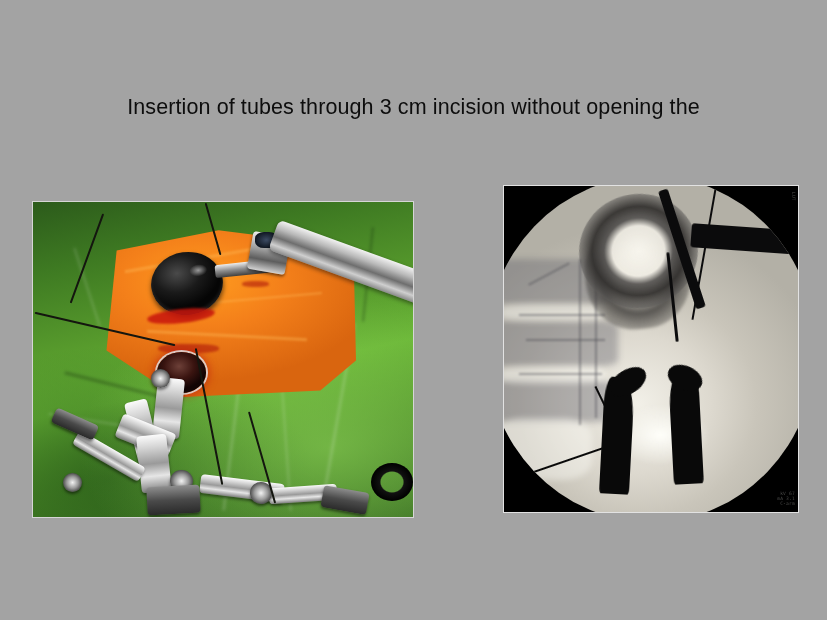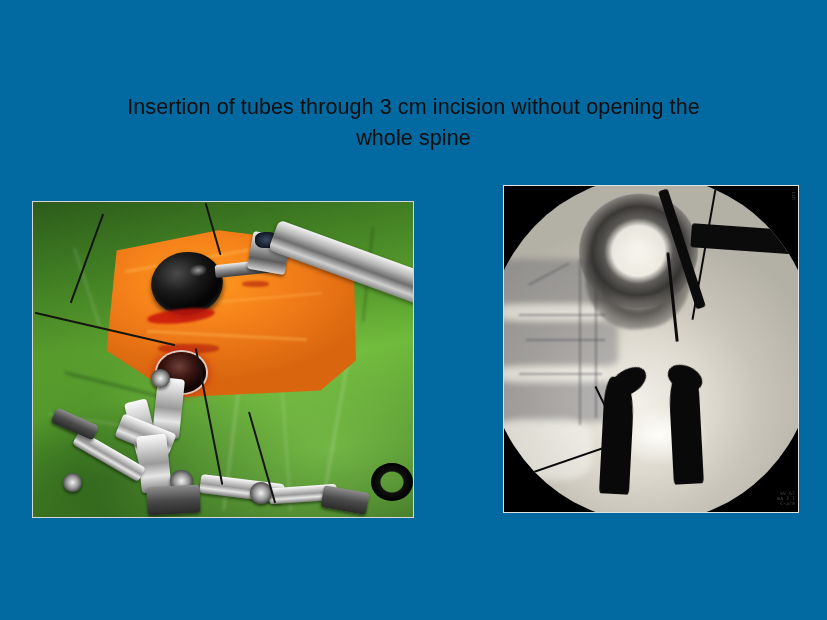--- a/index.html
+++ b/index.html
@@ -3,21 +3,21 @@
 <meta charset="utf-8">
 <title>Slide</title>
 <style>
   html,body{margin:0;padding:0;}
   body{
     width:827px;height:620px;
     background:#ffffff;
     font-family:"Liberation Sans","DejaVu Sans",sans-serif;
     overflow:hidden;position:relative;
   }
-  .slide{position:absolute;inset:0;background:#0369a1;}
+  .slide{position:absolute;inset:0;background:#a3a3a3;}
 
   
   .title-block{
     position:absolute;left:60px;top:92px;width:707px;
     text-align:center;
   }
   .title-line{
     font-size:21.5px;
     line-height:31px;
     color:#0d0d0d;
@@ -195,21 +195,20 @@
   }
   .xr-meta.br{writing-mode:horizontal-tb;font-size:4.6px;text-align:right;}
 </style>
 </head>
 <body>
 
 <div class="slide">
 
   <div class="title-block">
     <div class="title-line">Insertion of tubes through 3 cm incision without opening the</div>
-    <div class="title-line">whole spine</div>
   </div>
 
   <div class="photo" id="op-photo">
 
     <div class="op-layer drape"></div>
 
     <div class="fold" style="left:52%;top:52%;width:3px;height:46%;transform:rotate(7deg);"></div>
     <div class="fold" style="left:66%;top:46%;width:2px;height:52%;transform:rotate(-4deg);"></div>
     <div class="fold" style="left:80%;top:38%;width:3px;height:58%;transform:rotate(10deg);"></div>
     <div class="fold dark" style="left:8%;top:58%;width:30%;height:3px;transform:rotate(14deg);"></div>

